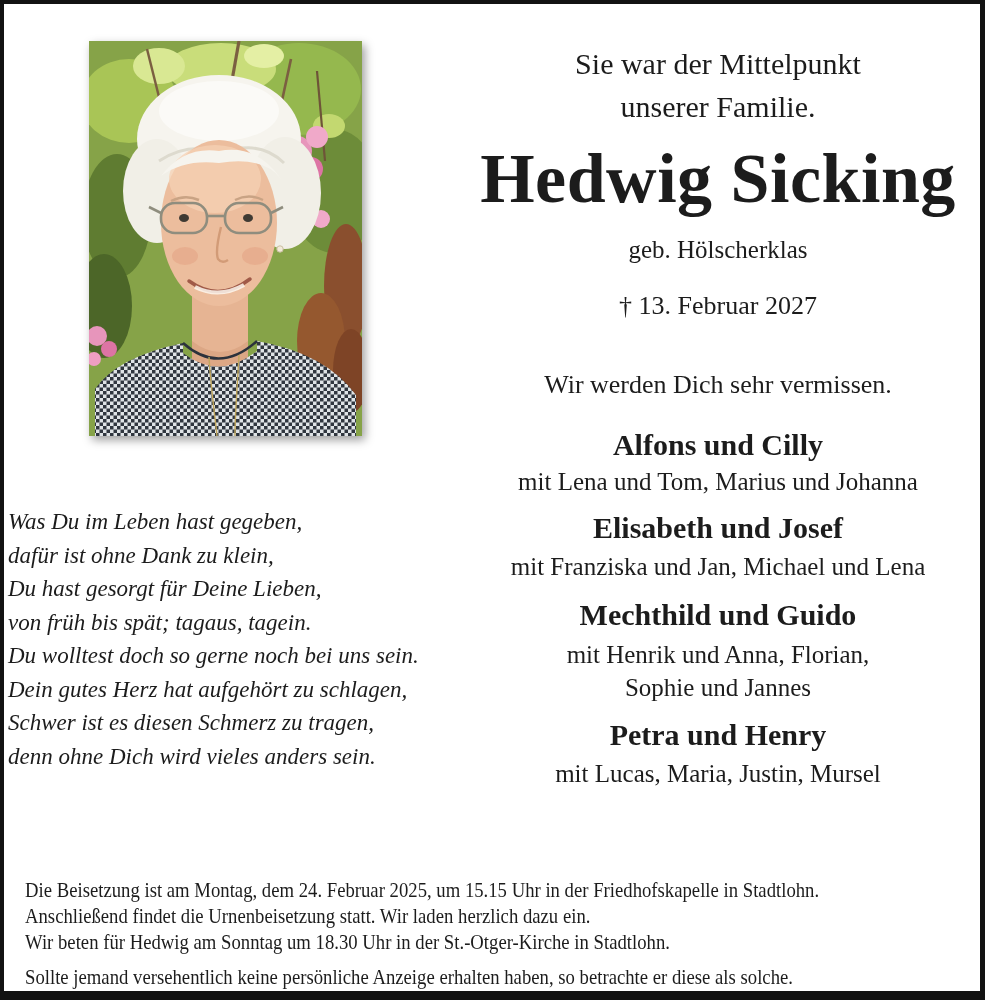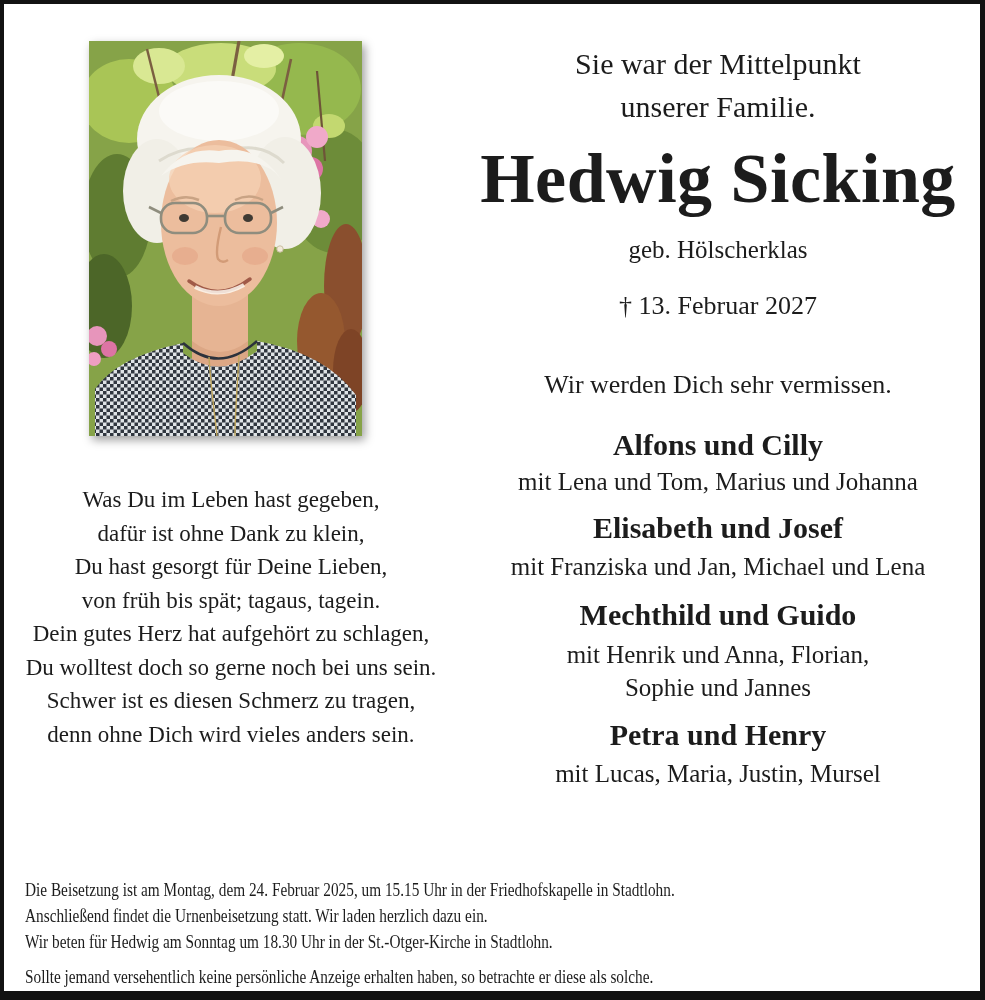--- a/index.html
+++ b/index.html
@@ -34,27 +34,27 @@
   .farewell   { top:366px; font-size:26px; }
   .fam-names  { font-size:30px; font-weight:bold; line-height:34px; }
   .fam-child  { font-size:25px; line-height:33px; }
   .fam1n { top:424px; } .fam1c { top:461px; }
   .fam2n { top:507px; } .fam2c { top:546px; }
   .fam3n { top:594px; } .fam3c { top:634px; }
   .fam4n { top:714px; } .fam4c { top:753px; }
 
   
   .poem {
-    position:absolute; left:4px; top:479px; width:446px;
-    text-align:center; font-size:23px; line-height:33.5px;
+    position:absolute; left:4px; top:501px; width:446px;
+    text-align:left; font-style:italic; font-size:23px; line-height:33.5px;
   }
 
   
   .address { position:absolute; left:24px; top:817px; font-size:24px; }
-  .funeral { position:absolute; left:21px; top:873px; font-size:18px; line-height:26px; }
+  .funeral { position:absolute; left:21px; top:873px; font-size:22px; line-height:26px; }
   .funeral .cline {
     white-space:nowrap;
     transform:scaleX(0.85);
     transform-origin:0 50%;
   }
   .funeral .note { margin-top:9px; }
 </style>
 </head>
 <body>
 
@@ -153,22 +153,22 @@
         </pattern>
       </defs>
     </svg>
   </div>
 
   <div class="poem">
     <div>Was Du im Leben hast gegeben,</div>
     <div>dafür ist ohne Dank zu klein,</div>
     <div>Du hast gesorgt für Deine Lieben,</div>
     <div>von früh bis spät; tagaus, tagein.</div>
+    <div>Du wolltest doch so gerne noch bei uns sein.</div>
     <div>Dein gutes Herz hat aufgehört zu schlagen,</div>
-    <div>Du wolltest doch so gerne noch bei uns sein.</div>
     <div>Schwer ist es diesen Schmerz zu tragen,</div>
     <div>denn ohne Dich wird vieles anders sein.</div>
   </div>
 
   <div class="right-col">
     <div class="intro">
       <div>Sie war der Mittelpunkt</div>
       <div>unserer Familie.</div>
     </div>
     <div class="deceased-name">Hedwig Sicking</div>

